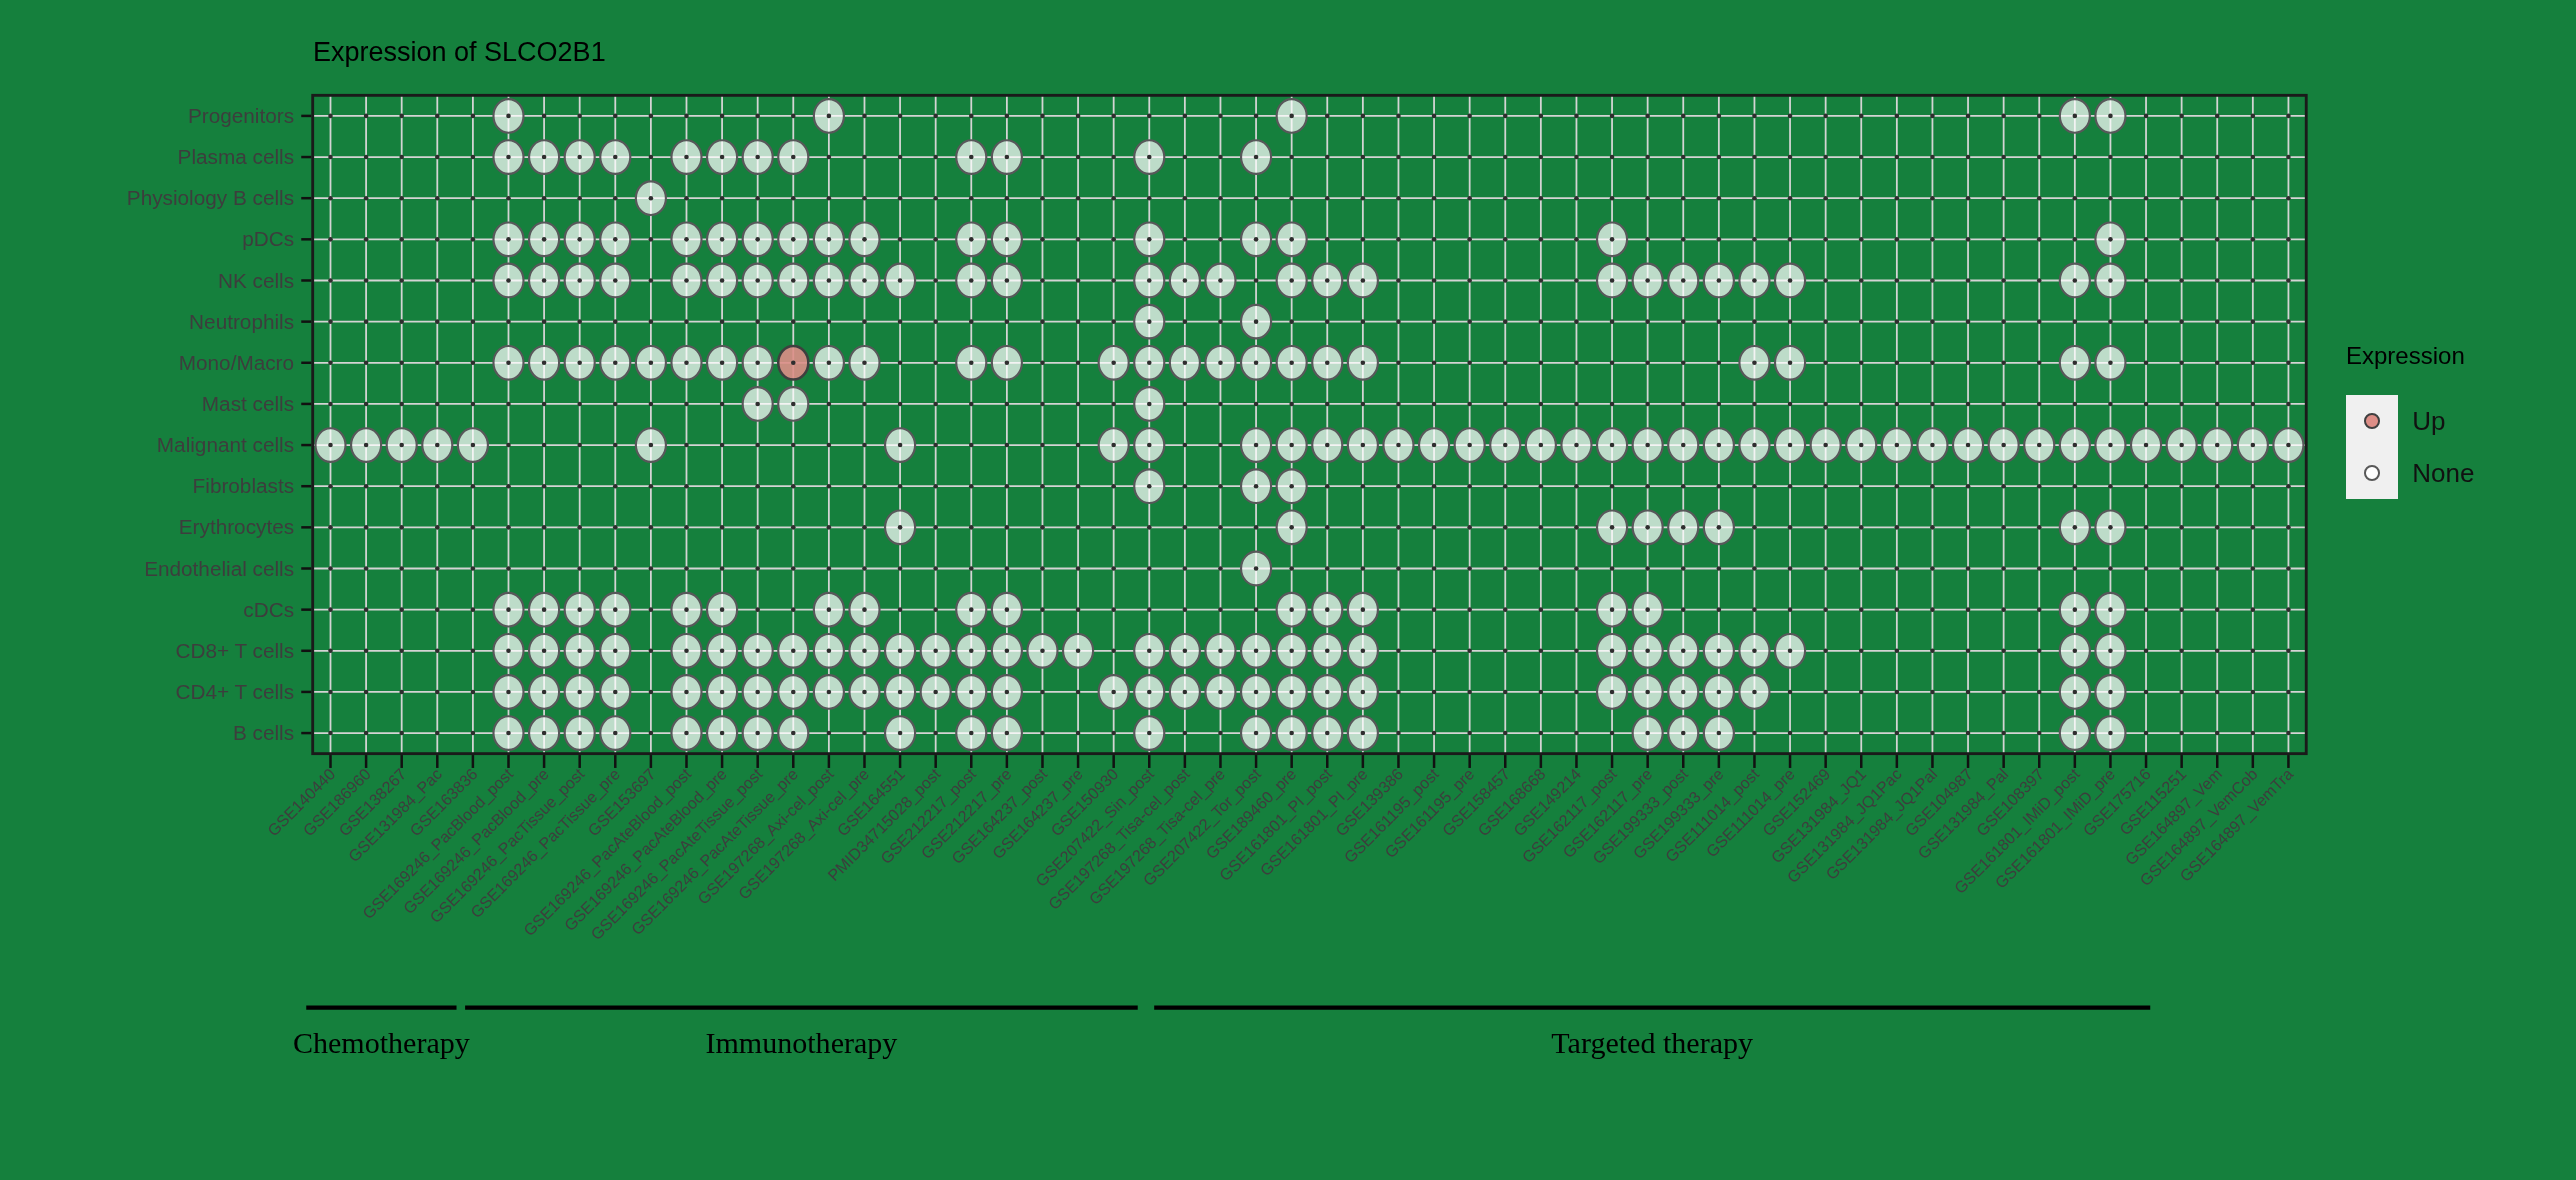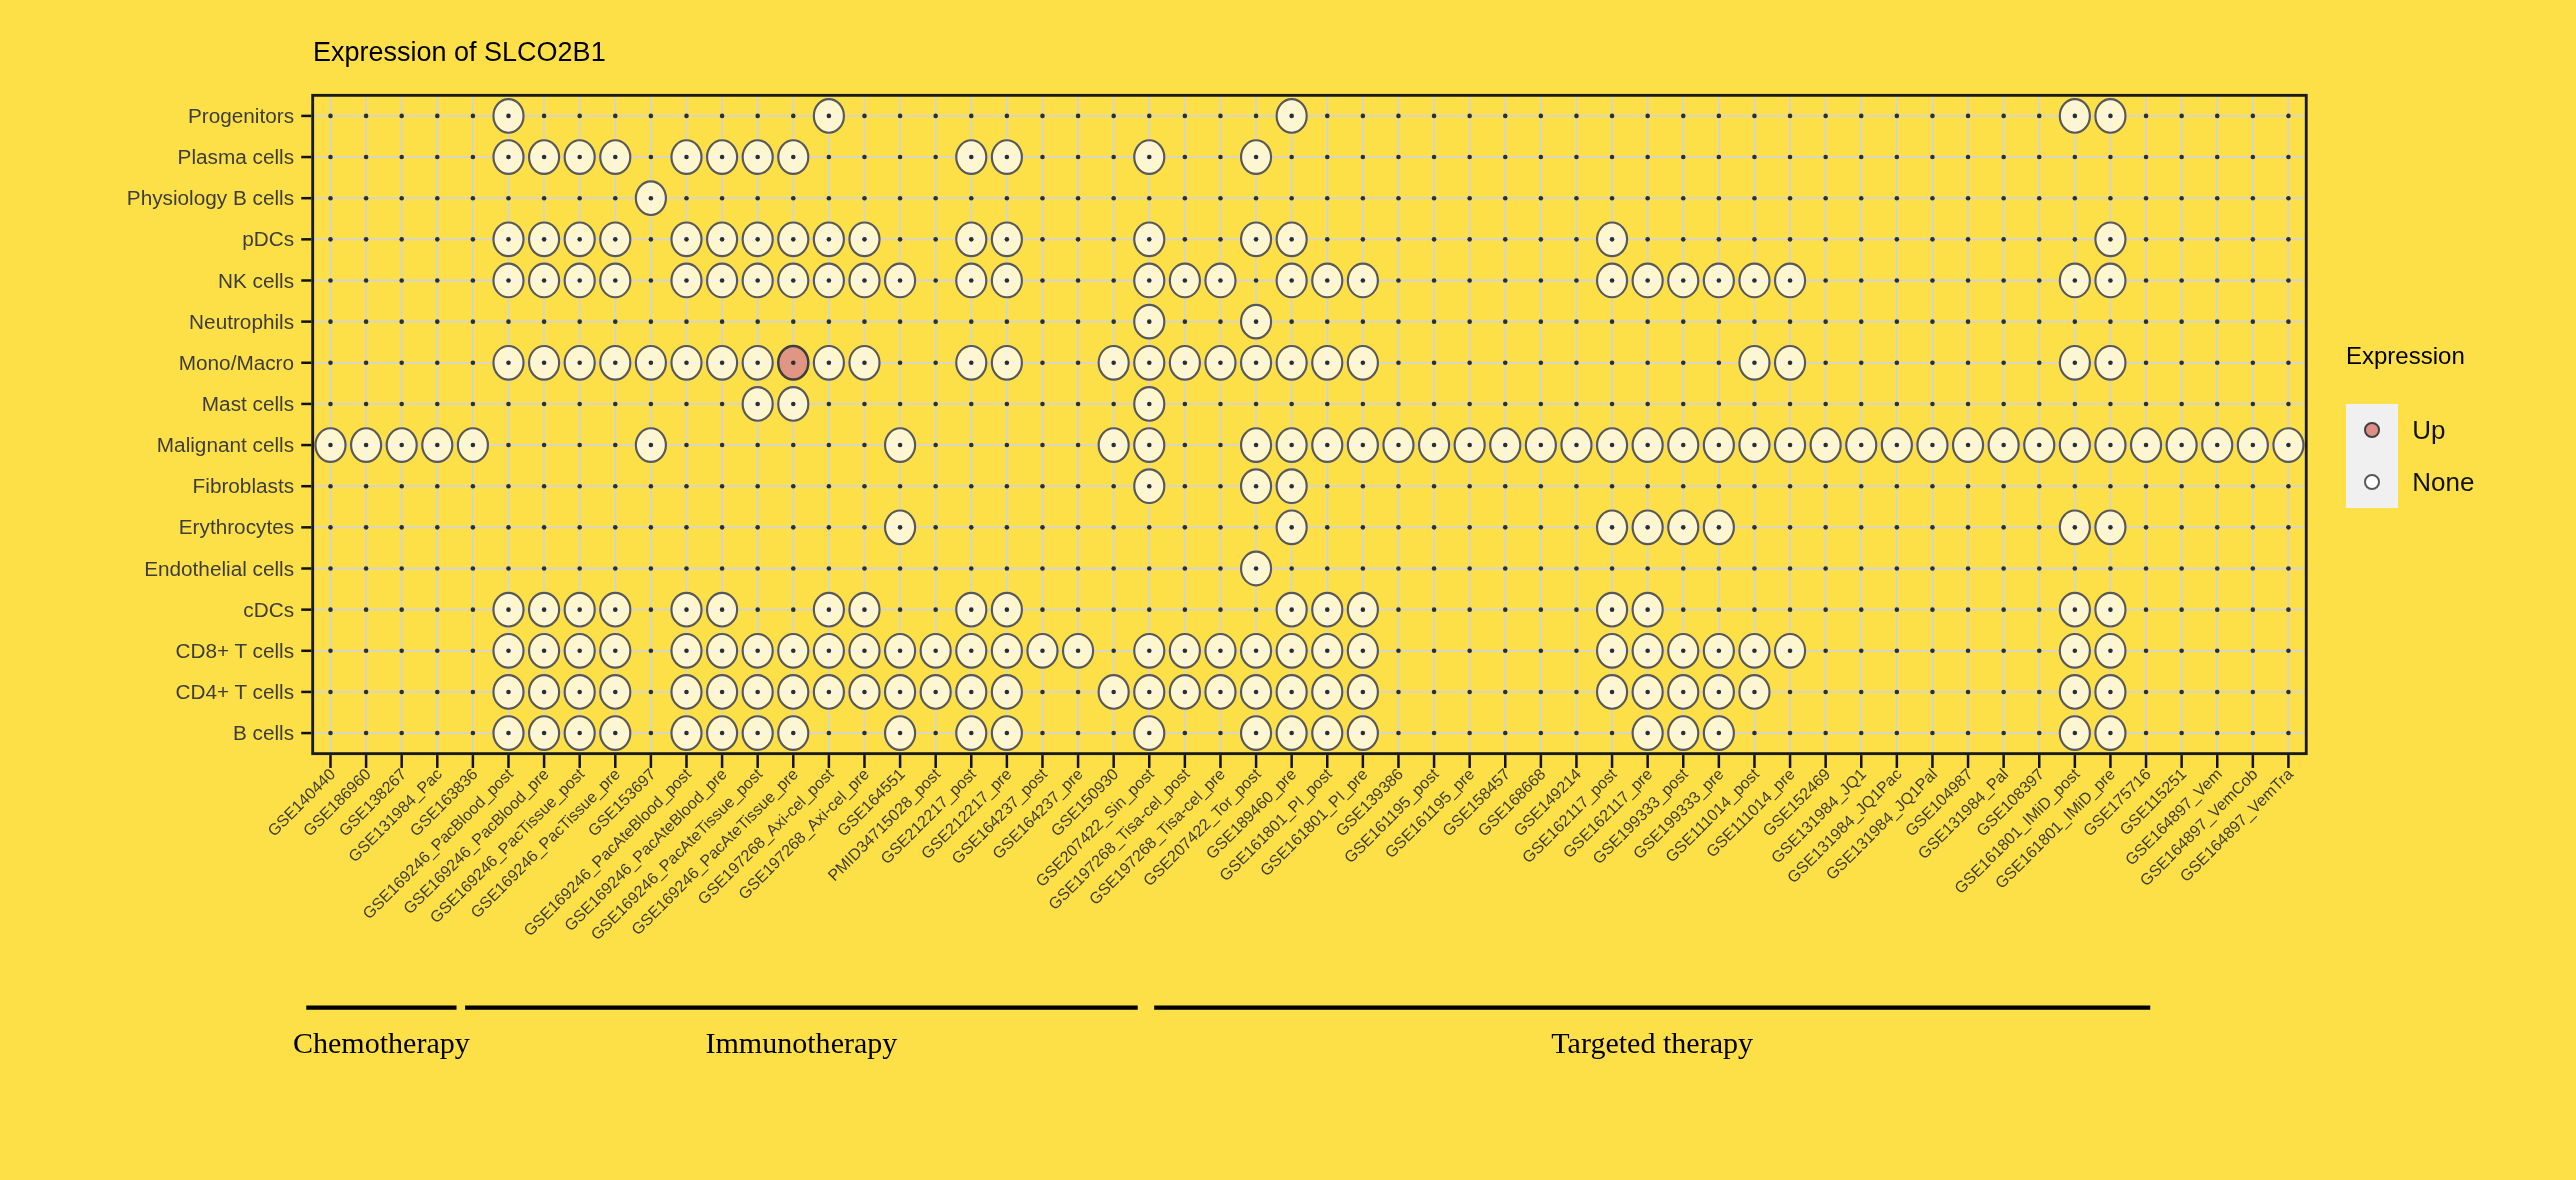--- a/index.html
+++ b/index.html
@@ -1,20 +1,20 @@
 <!DOCTYPE html>
 <html style="font-size:11.4px"><head>
 <meta charset="utf-8">
 <style>
   html,body{margin:0;padding:0;background:#fff;}
-  #stage{position:relative;width:2576px;height:1181px;background:#fde047;overflow:hidden;
+  #stage{position:relative;width:2576px;height:1181px;background:#15803d;overflow:hidden;
          font-family:"Liberation Sans",sans-serif;}
   #chart-title{position:absolute;left:313px;top:37px;font-size:27px;color:#000;}
   #legend{position:absolute;left:2346px;top:342px;}
-  #legend .legend-title{font-size:24px;color:#000;margin-bottom:34px;}
+  #legend .legend-title{font-size:24px;color:#000;margin-bottom:25px;}
   #legend .legend-item{display:flex;align-items:center;}
   #legend .swatch{width:52px;height:52px;background:#F0F0F0;display:flex;align-items:center;justify-content:center;}
   #legend .key-dot{width:15.7px;height:15.7px;border-radius:50%;box-sizing:border-box;}
   #legend .key-dot.up{background:#DD8E87;border:2.9px solid #404040;}
   #legend .key-dot.none{background:#ffffff;border:2.9px solid #595959;}
   #legend .legend-label{font-size:26px;color:#111;margin-left:14.3px;}
   svg text{font-family:"Liberation Sans",sans-serif;}
   svg text.group-label{font-family:"Liberation Serif",serif;}
 </style>
 </head>

